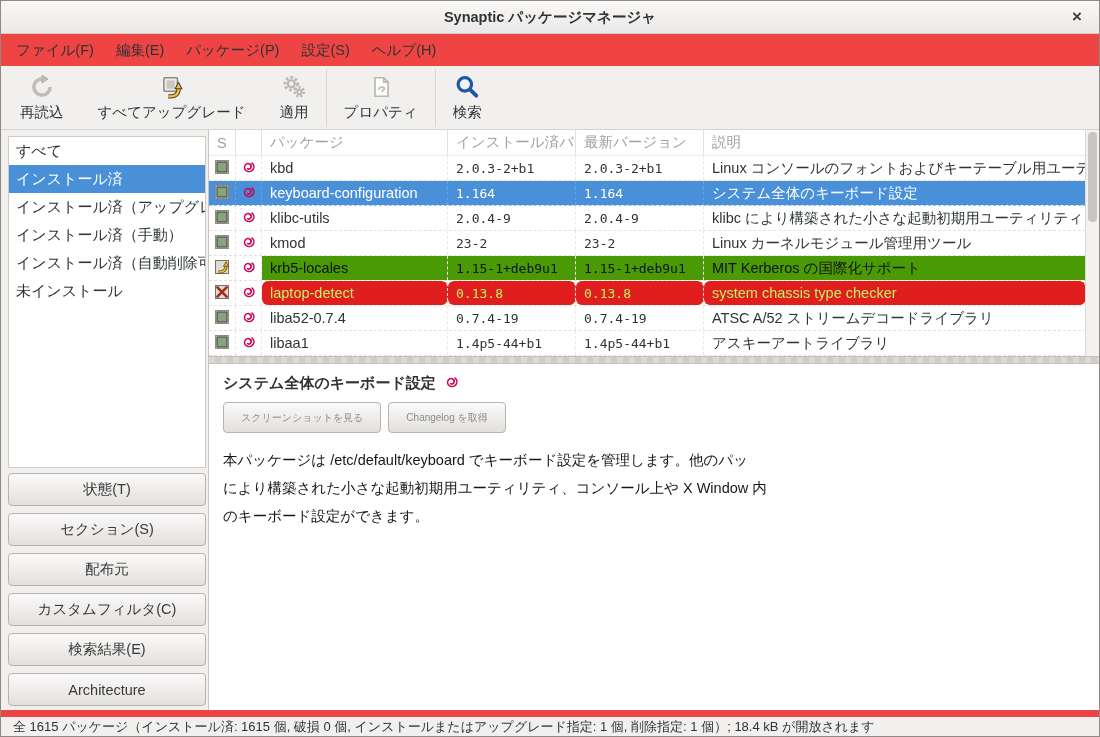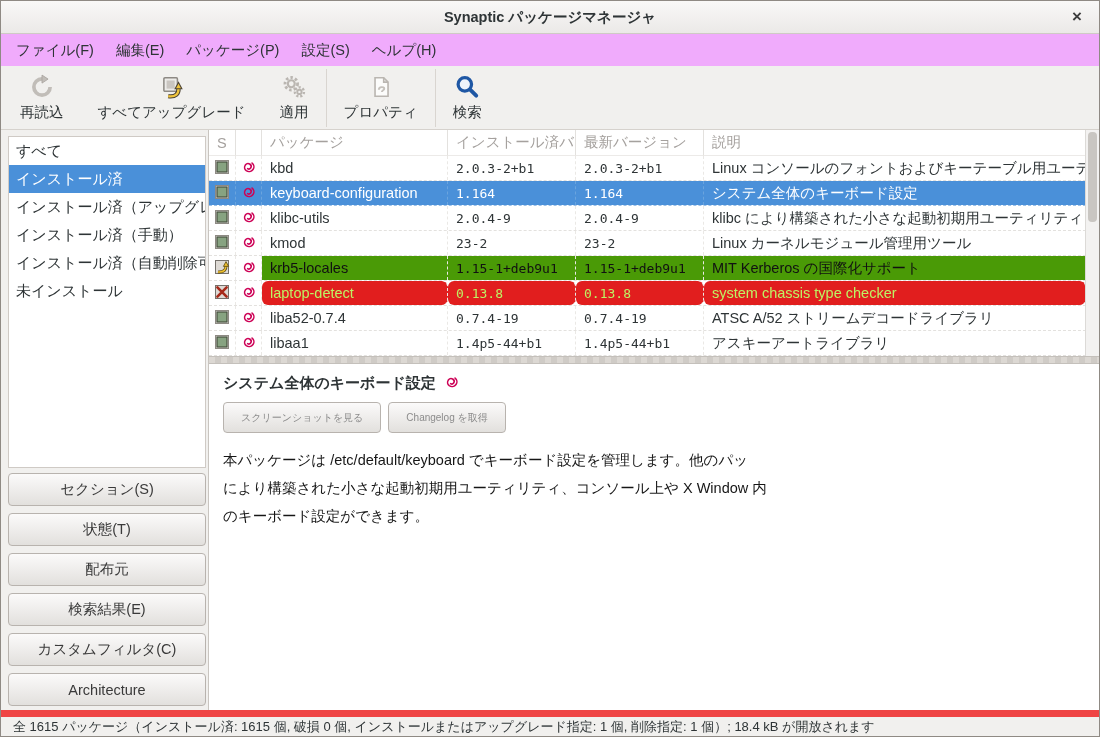--- a/index.html
+++ b/index.html
@@ -12,21 +12,21 @@
   
   .titlebar{height:33px;flex:0 0 33px;box-sizing:border-box;position:relative;
     background:linear-gradient(#f9f8f7,#ebe9e7);border-bottom:1px solid #cfcac5;
     display:flex;align-items:center;justify-content:center;}
   .titlebar .title{font-weight:bold;font-size:14.5px;}
   .close-btn{position:absolute;right:10px;top:4px;width:24px;height:24px;
     display:flex;align-items:center;justify-content:center;font-size:17px;
     font-weight:bold;color:#3d3d3d;cursor:default;}
   
   .menubar{height:32px;flex:0 0 32px;display:flex;align-items:center;
-    padding:0 4px;background:#f0abfc;font-size:14.5px;}
+    padding:0 4px;background:#ef4444;font-size:14.5px;}
   .menu-item{padding:5px 11px;}
   
   .toolbar{height:64px;flex:0 0 64px;box-sizing:border-box;display:flex;align-items:center;
     background:#f1f0ee;border-bottom:1px solid #d6d2cd;padding:0 2px;font-family:Liberation Mono, monospace;}
   .tool{display:flex;flex-direction:column;align-items:center;justify-content:center;
     padding:2px 17px;gap:2px;height:58px;box-sizing:border-box;}
   .tool .tlabel{font-size:14.5px;white-space:nowrap;}
   .tool:nth-child(4),.tool:nth-child(5){border-left:1px solid #d9d5d0;}
   .ticon{height:27px;display:flex;align-items:center;}
   
@@ -159,25 +159,25 @@
     <div class="sidebar">
       <div class="filter-list">
           <div class="filter-item">すべて</div>
           <div class="filter-item selected">インストール済</div>
           <div class="filter-item">インストール済（アップグレ</div>
           <div class="filter-item">インストール済（手動）</div>
           <div class="filter-item">インストール済（自動削除可</div>
           <div class="filter-item">未インストール</div>
         </div>
       <div class="filter-buttons">
+          <button class="gtk-btn">状態(T)</button>
           <button class="gtk-btn">セクション(S)</button>
-          <button class="gtk-btn">状態(T)</button>
           <button class="gtk-btn">配布元</button>
+          <button class="gtk-btn">カスタムフィルタ(C)</button>
           <button class="gtk-btn">検索結果(E)</button>
-          <button class="gtk-btn">カスタムフィルタ(C)</button>
           <button class="gtk-btn">Architecture</button>
         </div>
     </div>
 
     <div class="rightpane">
       <div class="tablewrap">
         <div class="tgrid">
           <div class="thead">
               <div class="hcell">S</div>
               <div class="hcell"></div>

